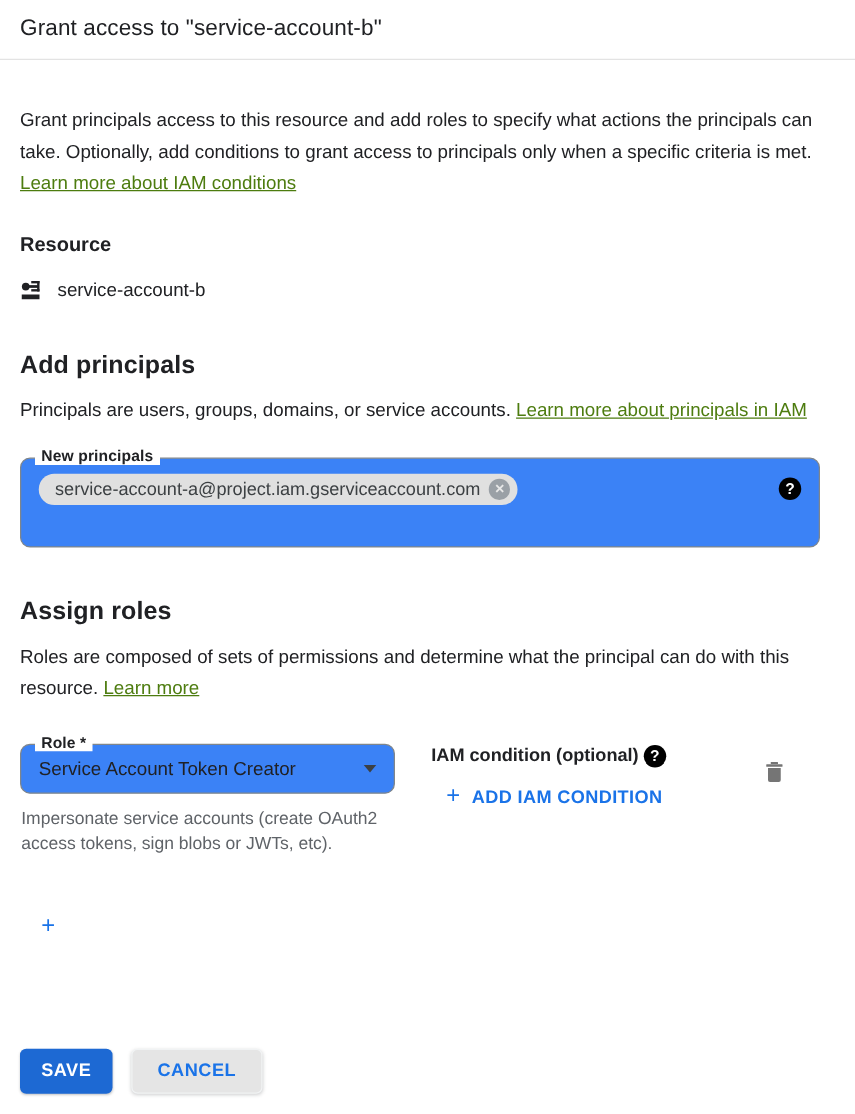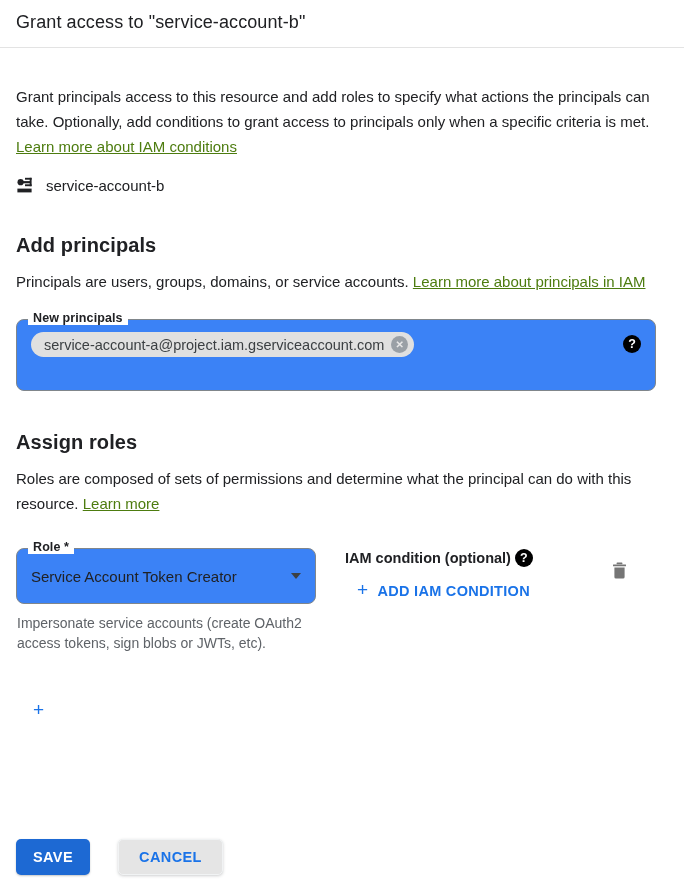--- a/index.html
+++ b/index.html
@@ -145,21 +145,21 @@
 
   
   .role-row {
     margin-top: 32px;
     display: flex;
     align-items: flex-start;
   }
   .role-col { width: 300px; flex: 0 0 auto; }
   .role-select {
     width: 300px;
-    height: 56px;
+    height: 40px;
     display: flex;
     align-items: center;
     justify-content: space-between;
     padding: 0 14px;
     cursor: pointer;
   }
   .role-select-value { font-size: 15px; color: #202124; }
   .dropdown-arrow {
     width: 0; height: 0;
     border-left: 5.5px solid transparent;
@@ -214,21 +214,21 @@
   .trash-btn svg { display: block; }
 
   .add-role-btn { margin-top: 42px; margin-left: 9px; }
 
   
   .footer {
     position: absolute;
     left: 16px;
     top: 839px;
     display: flex;
-    gap: 28px;
+    gap: 15px;
   }
   .btn {
     font-family: "Liberation Sans", sans-serif;
     font-size: 14.5px;
     font-weight: 700;
     letter-spacing: 0.4px;
     border-radius: 5px;
     padding: 9px 17px;
     cursor: pointer;
   }
@@ -253,20 +253,21 @@
 
   <div class="dialog-header">
     <div class="dialog-title">Grant access to "service-account-b"</div>
   </div>
 
   <div class="dialog-body">
 
     <p class="intro"><span>Grant principals access to this resource and add roles to specify what actions the principals can take. Optionally, add conditions to grant access to principals only when a specific criteria is met.</span>
       <a class="inline-link">Learn more about IAM conditions</a></p>
 
+    <h3 class="section-heading-sm">Resource</h3>
 
     <div class="resource-row">
       <span>
         <svg width="21" height="17" viewBox="0 0 21 17">
           <g fill="#202124">
             <circle cx="4.6" cy="5.2" r="3.1"></circle>
             <rect x="6.5" y="4.1" width="8" height="2.2"></rect>
             <rect x="9" y="0.8" width="6.6" height="1.9"></rect>
             <rect x="13.7" y="0.8" width="1.9" height="8.4"></rect>
             <rect x="9" y="7.3" width="6.6" height="1.9"></rect>

